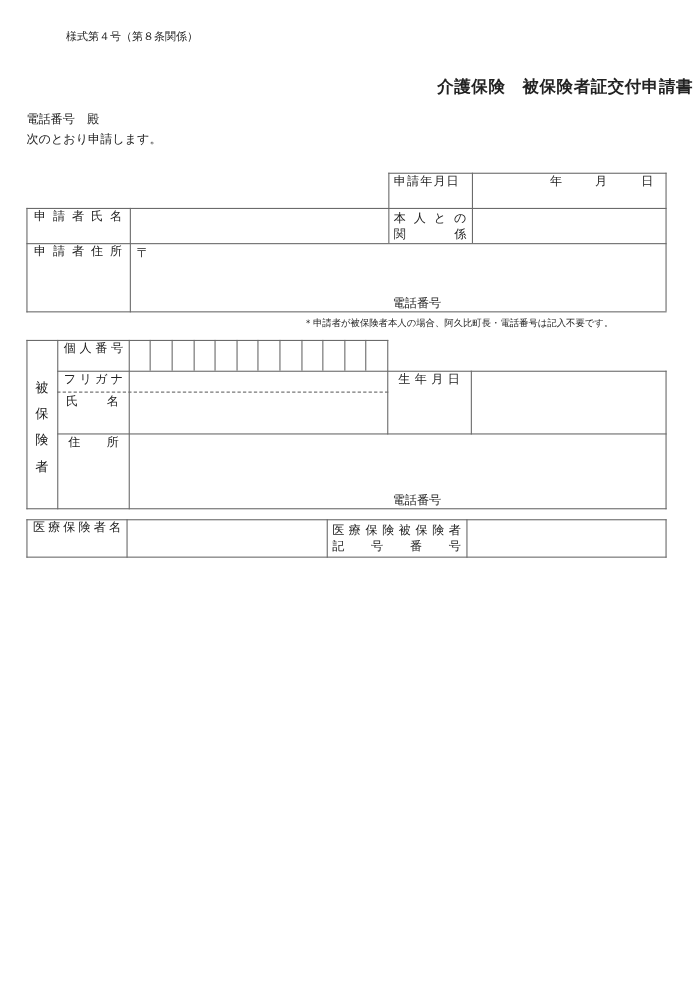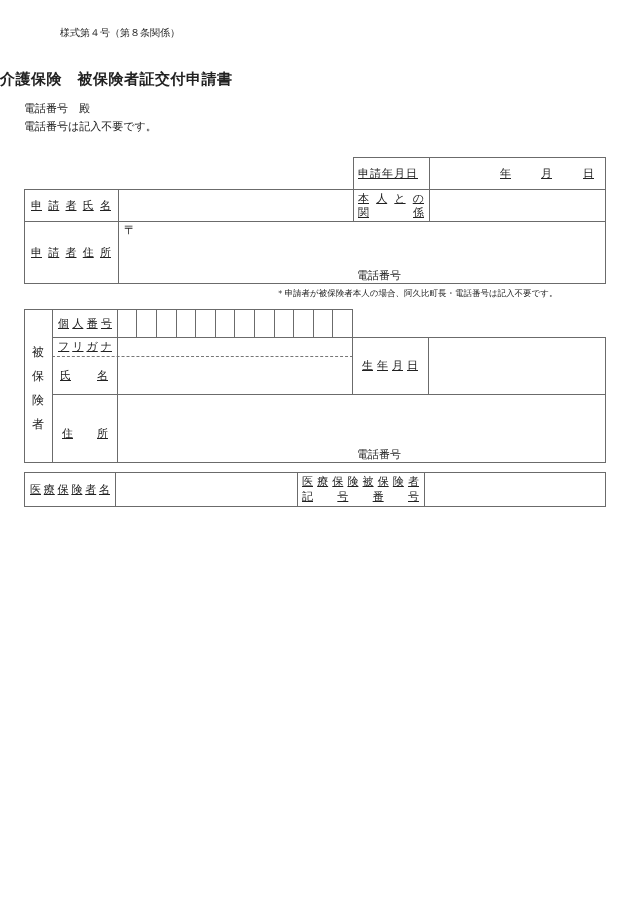--- a/index.html
+++ b/index.html
@@ -10,37 +10,36 @@
     body {
       width: 630px;
       height: 903px;
       position: relative;
       overflow: hidden;
       font-family: "DejaVu Serif", "Liberation Serif", serif;
       color: #222;
     }
     .abs { position: absolute; }
     .t-form-no { left: 24px; top: 26px; font-size: 10px; white-space: nowrap; margin-left: 36px; }
-    .t-title { left: 0; width: 630px; top: 70px; text-align: left; font-size: 15px; font-weight: bold; letter-spacing: 0.5px; white-space: nowrap; }
+    .t-title { left: 0; width: 630px; top: 70px; text-align: right; font-size: 15px; font-weight: bold; letter-spacing: 0.5px; white-space: nowrap; }
     .t-addr { left: 24px; top: 101px; font-size: 11px; white-space: nowrap; }
     .t-intro { left: 24px; top: 119px; font-size: 11px; white-space: nowrap; }
 
     .line { position: absolute; background: #6b6b6b; }
     .h { height: 1px; }
     .v { width: 1px; }
     .dash { position: absolute; height: 0; border-top: 1px dashed #777; }
 
     .lbl {
       position: absolute;
       font-size: 11px;
       color: #222;
       white-space: nowrap;
       display: flex;
-      align-items: center;
-      text-decoration: underline;
+      align-items: flex-start;
     }
     .lbl-spread {
       justify-content: space-between;
     }
     .field {
       position: absolute;
       border: none;
       background: transparent;
       outline: none;
       font-family: "DejaVu Serif", "Liberation Serif", serif;
@@ -65,21 +64,21 @@
       font-size: 11px;
       padding: 0;
     }
   </style>
 </head>
 <body>
 
 <div class="abs t-form-no">様式第４号（第８条関係）</div>
 <div class="abs t-title">介護保険　被保険者証交付申請書</div>
 <div class="abs t-addr">電話番号　殿</div>
-<div class="abs t-intro">電話番号は記入不要です。</div>
+<div class="abs t-intro">次のとおり申請します。</div>
 
 <div>
 
   <div class="line h" style="left:353px; top:157px; width:253px;"></div>
   <div class="line v" style="left:353px; top:157px; height:64px;"></div>
   <div class="line v" style="left:429px; top:157px; height:64px;"></div>
   <div class="line v" style="left:605px; top:157px; height:126px;"></div>
 
   <div class="line h" style="left:24px; top:189px; width:582px;"></div>
   <div class="line h" style="left:24px; top:221px; width:582px;"></div>

